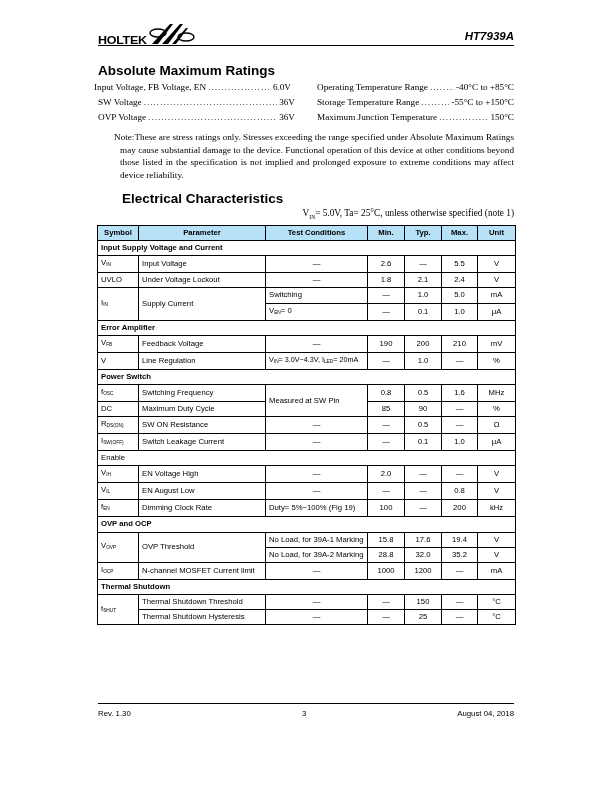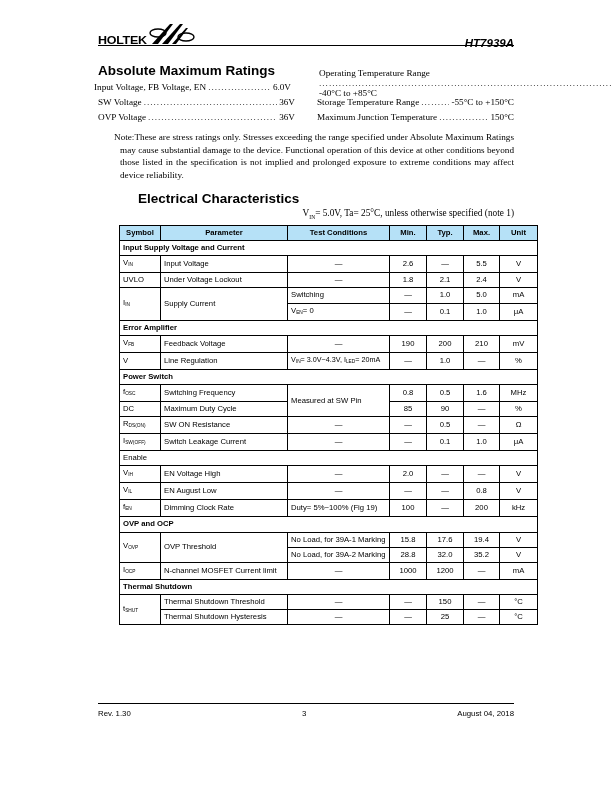--- a/index.html
+++ b/index.html
@@ -3,37 +3,37 @@
 <meta charset="utf-8">
 <style>
   html, body { margin:0; padding:0; background:#fff; }
   body { width:612px; height:792px; position:relative; overflow:hidden; color:#000; }
 
   
   .hdr { position:absolute; left:98px; top:18px; width:416px; height:28px; }
   .logo { position:absolute; left:0; top:4px; height:24px; display:flex; align-items:flex-end; }
   .logo-text { font-family:"Liberation Sans", sans-serif; font-weight:900; font-size:12.5px; letter-spacing:-0.3px; line-height:1; transform:scaleY(0.85); transform-origin:bottom; }
   .logo svg { margin-left:1px; }
-  .part { position:absolute; right:0; top:12px; font-family:"Liberation Sans", sans-serif; font-style:italic; font-weight:bold; font-size:11.5px;margin-top:7px; }
+  .part { position:absolute; right:0; top:12px; font-family:"Liberation Sans", sans-serif; font-style:italic; font-weight:bold; font-size:11.5px; }
   .hdr-rule { position:absolute; left:98px; top:45px; width:416px; height:1px; background:#000; }
 
   h2 { position:absolute; margin:0; font-family:"Liberation Sans", sans-serif; font-weight:bold; font-size:13.5px; }
 
   .amr-row { position:absolute; font-family:"Liberation Serif", serif; font-size:9.2px; display:flex; align-items:baseline; white-space:nowrap; }
   .amr-row .dots { flex:1; overflow:hidden; margin:0 2px; letter-spacing:1px; }
   .amr-row .dots::after { content:"................................................................................................................"; }
 
   .note { position:absolute; left:98px; top:131px; width:416px; font-family:"Liberation Serif", serif; font-size:9.2px; line-height:12.6px; text-align:justify; }
   .note .lbl { float:left;margin-left:16px; }
   .note .body { margin-left:0; text-indent:0; padding-left:22px; }
 
   .cond { position:absolute; right:98px; top:208px; font-family:"Liberation Serif", serif; font-size:9.3px; }
   .cond sub { font-size:5.5px; }
 
-  table.ec { position:absolute; left:97px; top:225px; width:418px; border-collapse:collapse; font-family:"Liberation Sans", sans-serif; font-size:7.7px; table-layout:fixed;margin-left:22px; }
+  table.ec { position:absolute; left:97px; top:225px; width:418px; border-collapse:collapse; font-family:"Liberation Sans", sans-serif; font-size:7.7px; table-layout:fixed; }
   table.ec td, table.ec th { border:1px solid #000; padding:0 3px; height:14.2px; line-height:14px; white-space:nowrap; overflow:hidden; }
   table.ec th { background:#b6e1f7; font-weight:bold; text-align:center; height:13px; border-top:1.5px solid #000; border-bottom:1.5px solid #000; }
   table.ec td.c { text-align:center; }
   table.ec tr.group td { font-weight:bold; }
   table.ec { border:1.5px solid #000; }
   table.ec sub { font-size:4.8px; vertical-align:-1px; }
 
   .note1 { position:absolute; left:98px; top:611px; width:420px; font-family:"Liberation Serif", serif; font-size:9.2px; line-height:15px; }
   .note1 .l2 { padding-left:30px; }
 
@@ -69,42 +69,42 @@
   <span>SW Voltage</span>
     <span class="dots"></span>
     <span>36V</span>
 </div>
 <div class="amr-row" style="left:98px; top:112px; width:197px;">
   <span>OVP Voltage</span>
     <span class="dots"></span>
     <span>36V</span>
 </div>
 
-<div class="amr-row" style="left:317px; top:68px; width:197px;flex-direction:column;">
+<div class="amr-row" style="left:317px; top:82px; width:197px;">
   <span>Operating Temperature Range</span>
     <span class="dots"></span>
     <span>-40°C to +85°C</span>
 </div>
 <div class="amr-row" style="left:317px; top:97px; width:197px;">
   <span>Storage Temperature Range</span>
     <span class="dots"></span>
     <span>-55°C to +150°C</span>
 </div>
 <div class="amr-row" style="left:317px; top:112px; width:197px;">
   <span>Maximum Junction Temperature</span>
     <span class="dots"></span>
     <span>150°C</span>
 </div>
 
 <div class="note">
   <span class="lbl">Note:</span>
   <div class="body">These are stress ratings only. Stresses exceeding the range specified under Absolute Maximum Ratings may cause substantial damage to the device. Functional operation of this device at other conditions beyond those listed in the specification is not implied and prolonged exposure to extreme conditions may affect device reliability.</div>
 </div>
 
-<h2 style="left:114px; top:191px;padding-left:24px;">Electrical Characteristics</h2>
+<h2 style="left:98px; top:191px;padding-left:24px;">Electrical Characteristics</h2>
 <div class="cond"><span>V</span><sub>IN</sub><span>= 5.0V, Ta= 25°C, unless otherwise specified (note 1)</span></div>
 
 <table class="ec">
   <colgroup>
     <col style="width:41px">
       <col style="width:127px">
       <col style="width:102px">
       <col style="width:37px">
       <col style="width:37px">
       <col style="width:36px">

